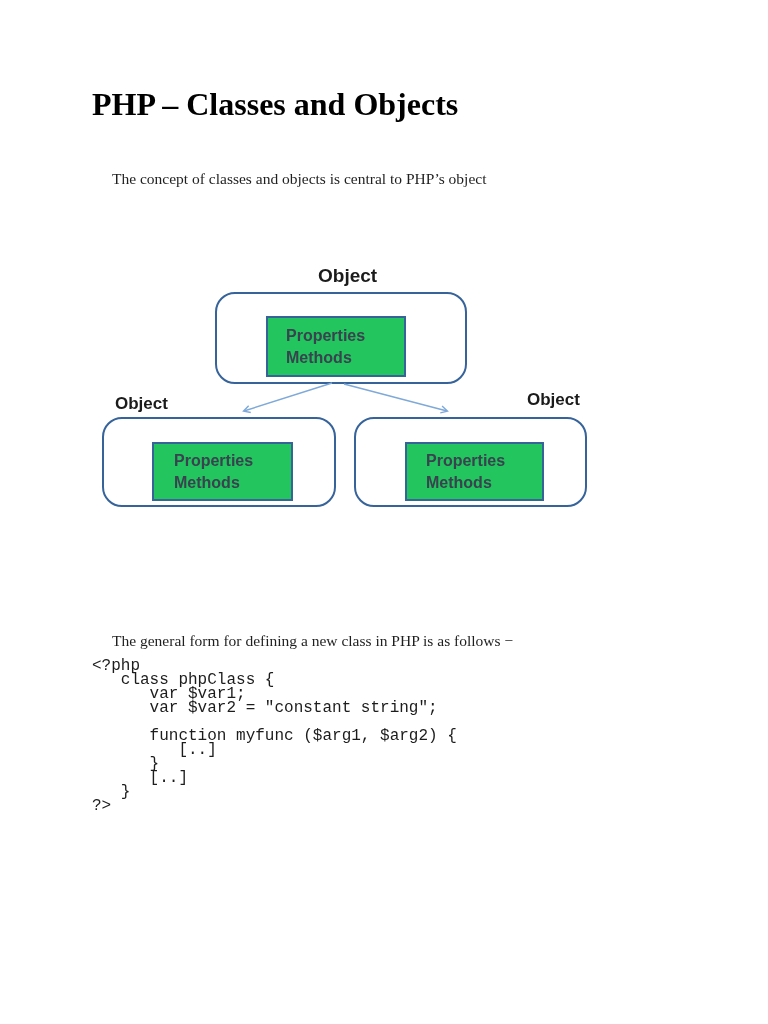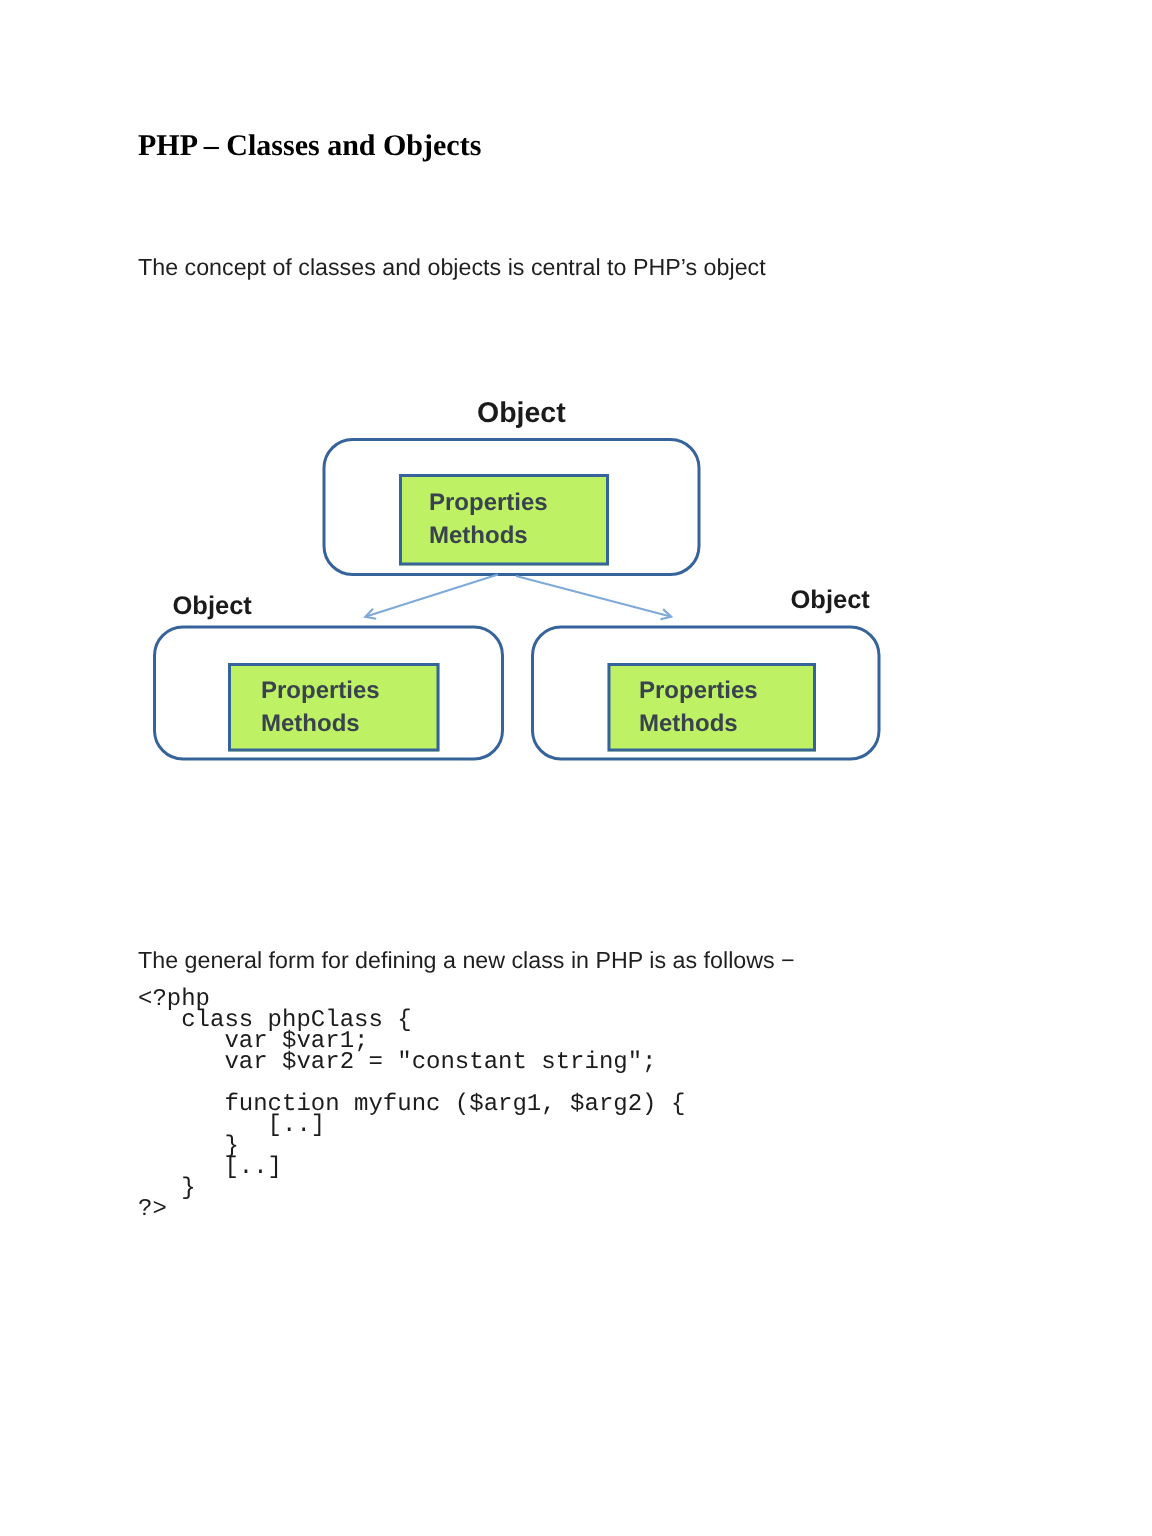--- a/index.html
+++ b/index.html
@@ -10,29 +10,30 @@
     overflow: hidden;
     font-family: "Liberation Serif", serif;
     color: #1f1f1f;
   }
   .abs { position: absolute; }
 
   .doc-title {
     left: 92px; top: 86px;
     font-family: "Liberation Serif", serif;
     font-weight: bold;
-    font-size: 20px;
+    font-size: 32px;
     color: #000000;
     white-space: nowrap;
   }
   .para {
-    font-family: Liberation Sans, sans-serif;
+    font-family: Liberation Serif, serif;
     font-size: 15.5px;
     color: #1f1f1f;
     white-space: nowrap;
+    margin-left: 20px;
   }
   .para-intro { left: 92px; top: 170px; }
   .para-general { left: 92px; top: 632px; }
 
   
   .diagram-label {
     font-family: "Liberation Sans", sans-serif;
     font-weight: bold;
     color: #1b1b1b;
     white-space: nowrap;
@@ -46,21 +47,21 @@
     border-radius: 20px;
     background: #ffffff;
     box-sizing: border-box;
   }
   .class-outer { left: 215px; top: 292px; width: 252px; height: 92px; }
   .object-outer-left  { left: 102px; top: 417px; width: 234px; height: 90px; }
   .object-outer-right { left: 354px; top: 417px; width: 233px; height: 90px; }
 
   .inner-box {
     border: 2.5px solid var(--box-border, #36639a);
-    background: #bef264;
+    background: #22c55e;
     box-sizing: border-box;
     display: flex;
     flex-direction: column;
     justify-content: center;
     padding-left: 18px;
     font-family: "Liberation Sans", sans-serif;
     font-size: 16px;
     line-height: 22px;
     font-weight: 600;
     color: var(--box-text, #39424e);

